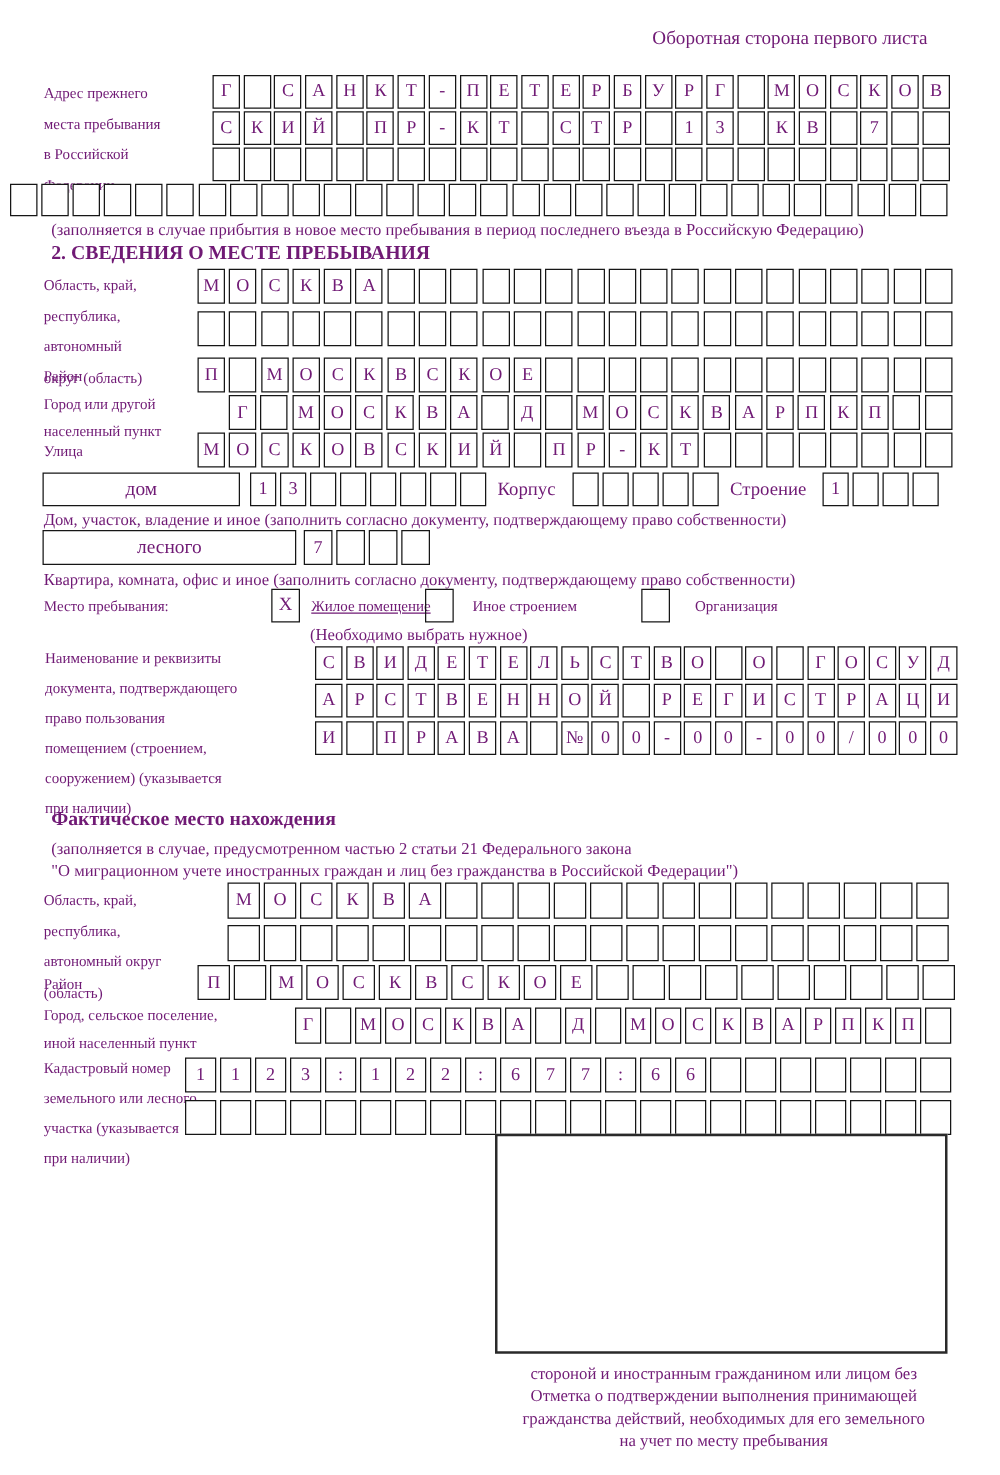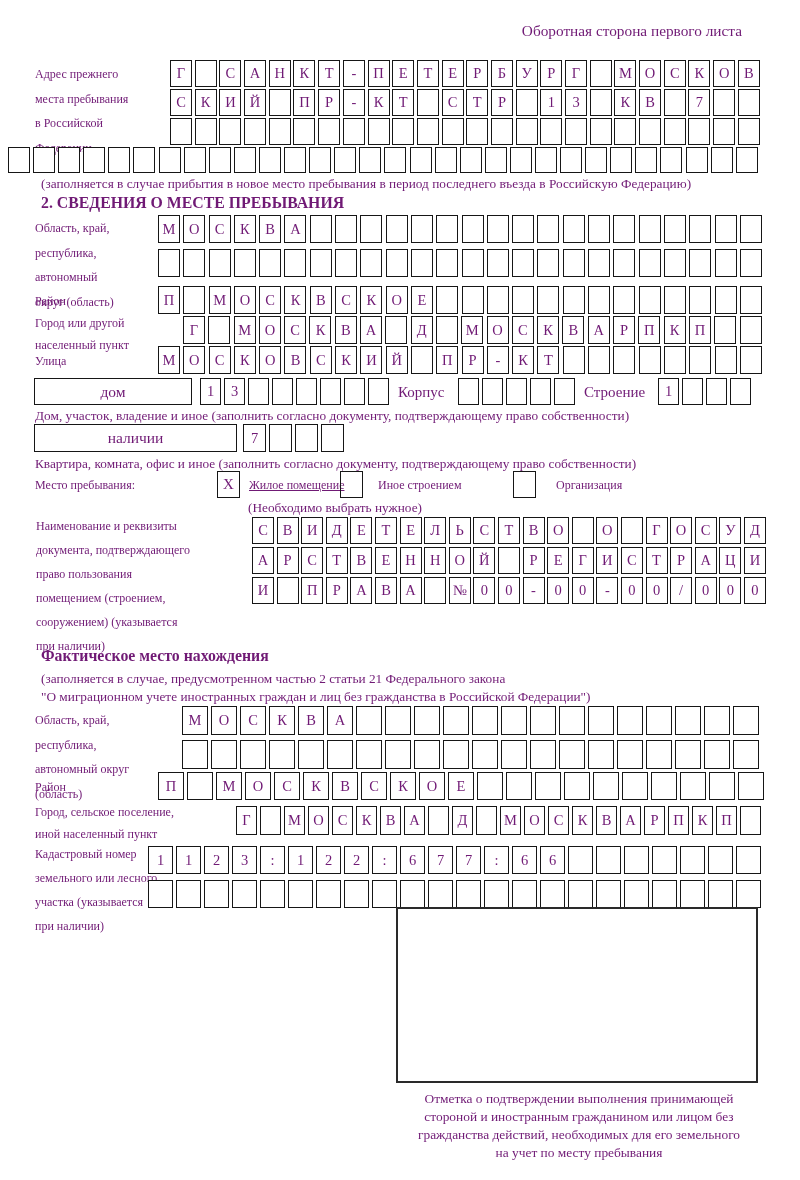--- a/index.html
+++ b/index.html
@@ -334,21 +334,21 @@
     </div>
   <div class="lbl" style="left:584px; top:380px; font-size:15px;">Строение</div>
   <div class="grid g-house" style="left:658px; top:378px;">
       <span class="cell">1</span>
       <span class="cell"></span>
       <span class="cell"></span>
       <span class="cell"></span>
     </div>
   <div class="note" style="left:35px; top:408px;">Дом, участок, владение и иное (заполнить согласно документу, подтверждающему право собственности)</div>
 
-  <div class="inpbox" style="left:34px; top:424px; width:203px; height:28px;">наличии</div>
+  <div class="inpbox" style="left:34px; top:424px; width:203px; height:28px;">лесного</div>
   <div class="grid g-apt" style="left:243px; top:424px;">
       <span class="cell">7</span>
       <span class="cell"></span>
       <span class="cell"></span>
       <span class="cell"></span>
     </div>
   <div class="note" style="left:35px; top:456px;">Квартира, комната, офис и иное (заполнить согласно документу, подтверждающему право собственности)</div>
 
   <div class="lbl" style="left:35px; top:473px;">Место пребывания:</div>
   <div class="chk" style="left:217px; top:471px;">X</div>
@@ -596,19 +596,19 @@
       <span class="cell"></span>
       <span class="cell"></span>
       <span class="cell"></span>
       <span class="cell"></span>
       <span class="cell"></span>
       <span class="cell"></span>
     </div>
 
   <div class="stamp" style="left:396px; top:907px; width:362px; height:176px;"></div>
   <div class="cap" style="left:390px; top:1090px; width:378px;">
+      <div>стороной и иностранным гражданином или лицом без</div>
       <div>Отметка о подтверждении выполнения принимающей</div>
-      <div>стороной и иностранным гражданином или лицом без</div>
       <div>гражданства действий, необходимых для его земельного</div>
       <div>на учет по месту пребывания</div>
     </div>
 
 </div>
 
 </body></html>

